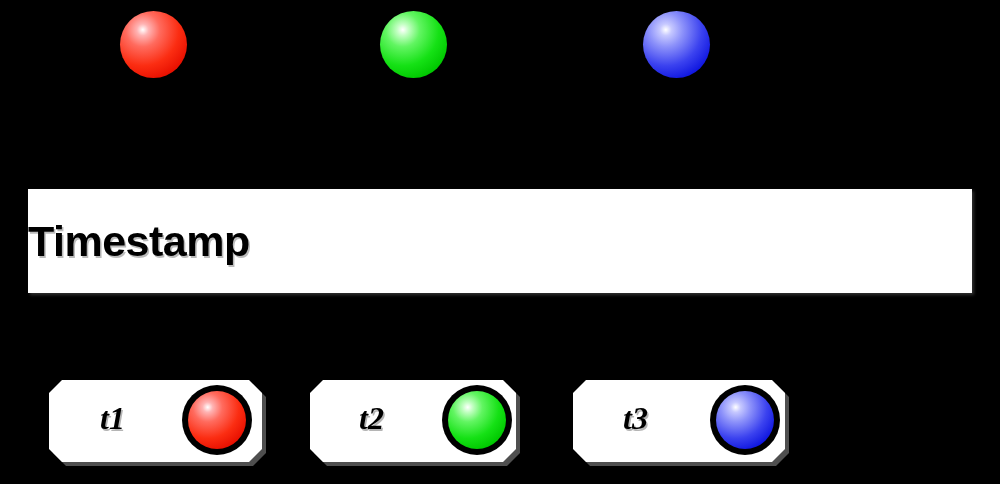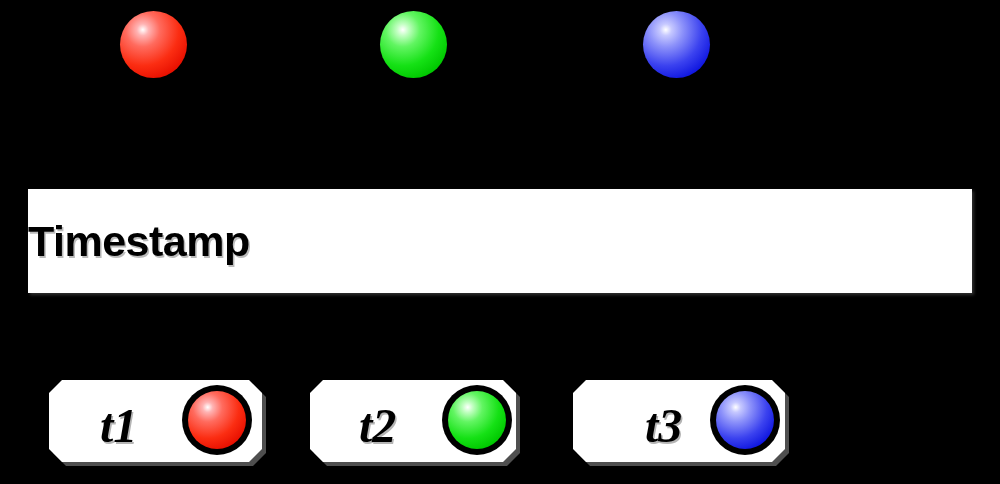--- a/index.html
+++ b/index.html
@@ -99,21 +99,21 @@
                  13px 100%, 0 calc(100% - 13px), 0 13px);
     clip-path: polygon(13px 0, calc(100% - 13px) 0, 100% 13px,
                  100% calc(100% - 13px), calc(100% - 13px) 100%,
                  13px 100%, 0 calc(100% - 13px), 0 13px);
   }
   .badge-label {
     position: absolute;
     font-family: "Liberation Serif", serif;
     font-weight: bold;
     font-style: italic;
-    font-size: 48px;
+    font-size: 32px;
     color: #000000;
     line-height: 1;
     text-shadow: 1.5px 1.5px 0 rgba(120,120,120,0.55);
   }
   .badge-sphere {
     position: absolute;
     width: 70px;
     height: 70px;
     border-radius: 50%;
     background: #000000;
@@ -154,18 +154,18 @@
   <div class="badge" style="left:310px; width:206px;">
   </div>
   <span class="badge-label" style="left:359px; top:402px;">t2</span>
   <div class="badge-sphere" style="left:442px; top:385px;">
     <div class="inner sphere-green"></div>
   </div>
 
   <div class="badge-shadow" style="left:577px; width:212px;"></div>
   <div class="badge" style="left:573px; width:212px;">
   </div>
-  <span class="badge-label" style="left:645px; top:402px;">t3</span>
+  <span class="badge-label" style="left:623px; top:402px;">t3</span>
   <div class="badge-sphere" style="left:710px; top:385px;">
     <div class="inner sphere-blue"></div>
   </div>
 
 </div>
 
 </body></html>

